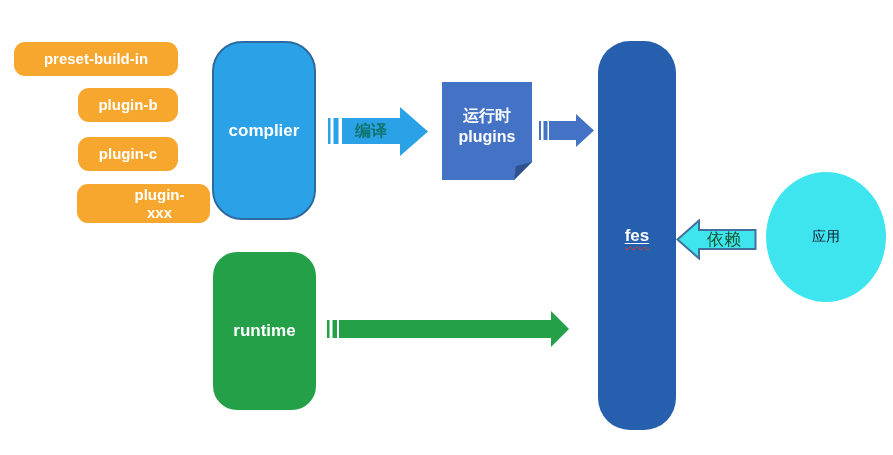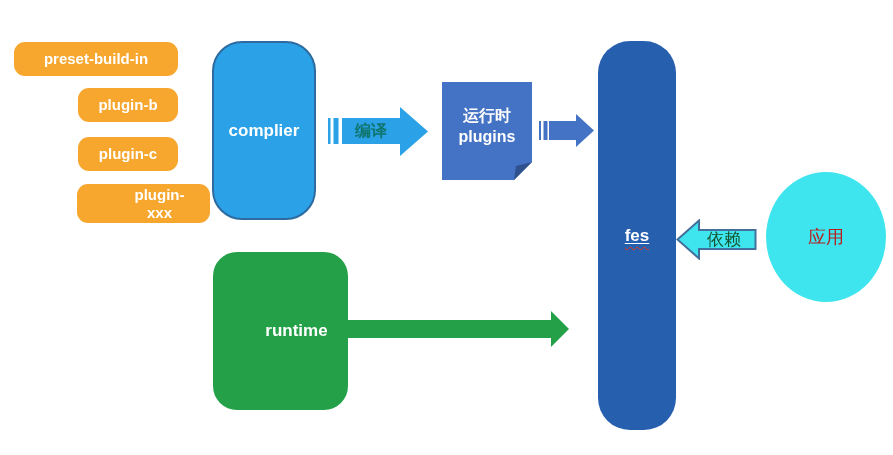--- a/index.html
+++ b/index.html
@@ -46,21 +46,21 @@
     border: 2px solid var(--complier-border);
     border-radius: 30px;
     color: #fff; font-size: 17px; font-weight: 600;
   }
 
   
   .runtime-box {
     left: 213px; top: 252px; width: 103px; height: 158px;
     background: var(--green);
     border-radius: 24px;
-    color: #fff; font-size: 17px; font-weight: 600; padding-left: 32px;
+    color: #fff; font-size: 17px; font-weight: 600;
   }
 
   
   .fes-box {
     left: 598px; top: 41px; width: 78px; height: 389px;
     background: var(--dark-blue);
     border-radius: 32px;
     color: #fff; font-size: 17px; font-weight: 600;
   }
   .fes-wavy {
@@ -87,21 +87,21 @@
   .depends-label {
     left: 698px; top: 226px; width: 52px; height: 26px;
     color: #14532d; font-size: 17px; font-weight: 400;
   }
 
   
   .app-ellipse {
     left: 766px; top: 172px; width: 120px; height: 130px;
     background: var(--cyan);
     border-radius: 50%;
-    color: #b91c1c; font-size: 18px; font-weight: 400;
+    color: #0f172a; font-size: 14px; font-weight: 400;
   }
 
   
   .fill-lightblue  { fill: var(--light-blue); }
   .fill-mediumblue { fill: var(--medium-blue); }
   .fill-fold       { fill: var(--medium-blue-shade); }
   .fill-green      { fill: var(--green); }
   .cyan-arrow      { fill: var(--cyan); stroke: var(--cyan-arrow-border); stroke-width: 2; stroke-linejoin: miter; }
 </style>
 </head>

